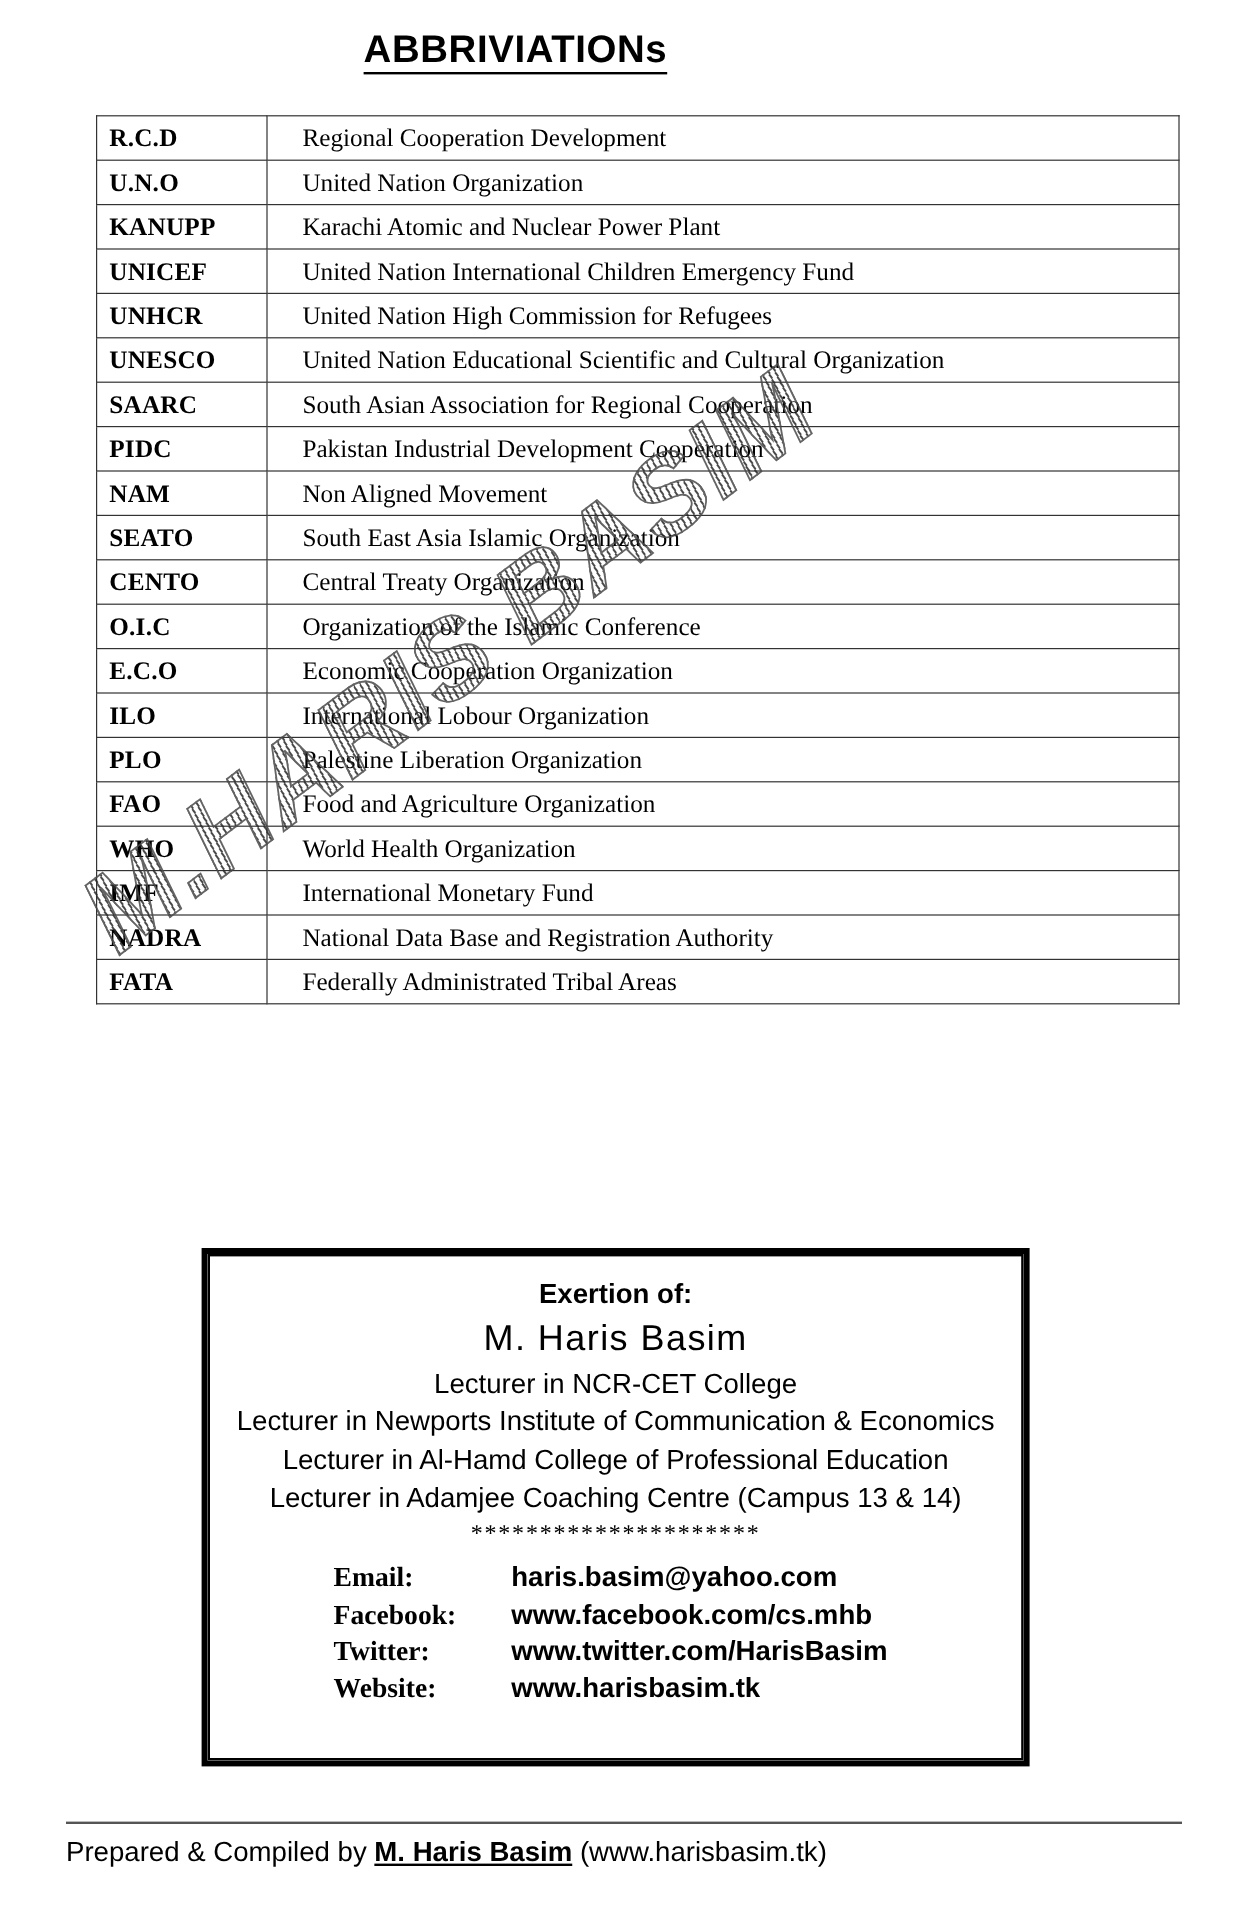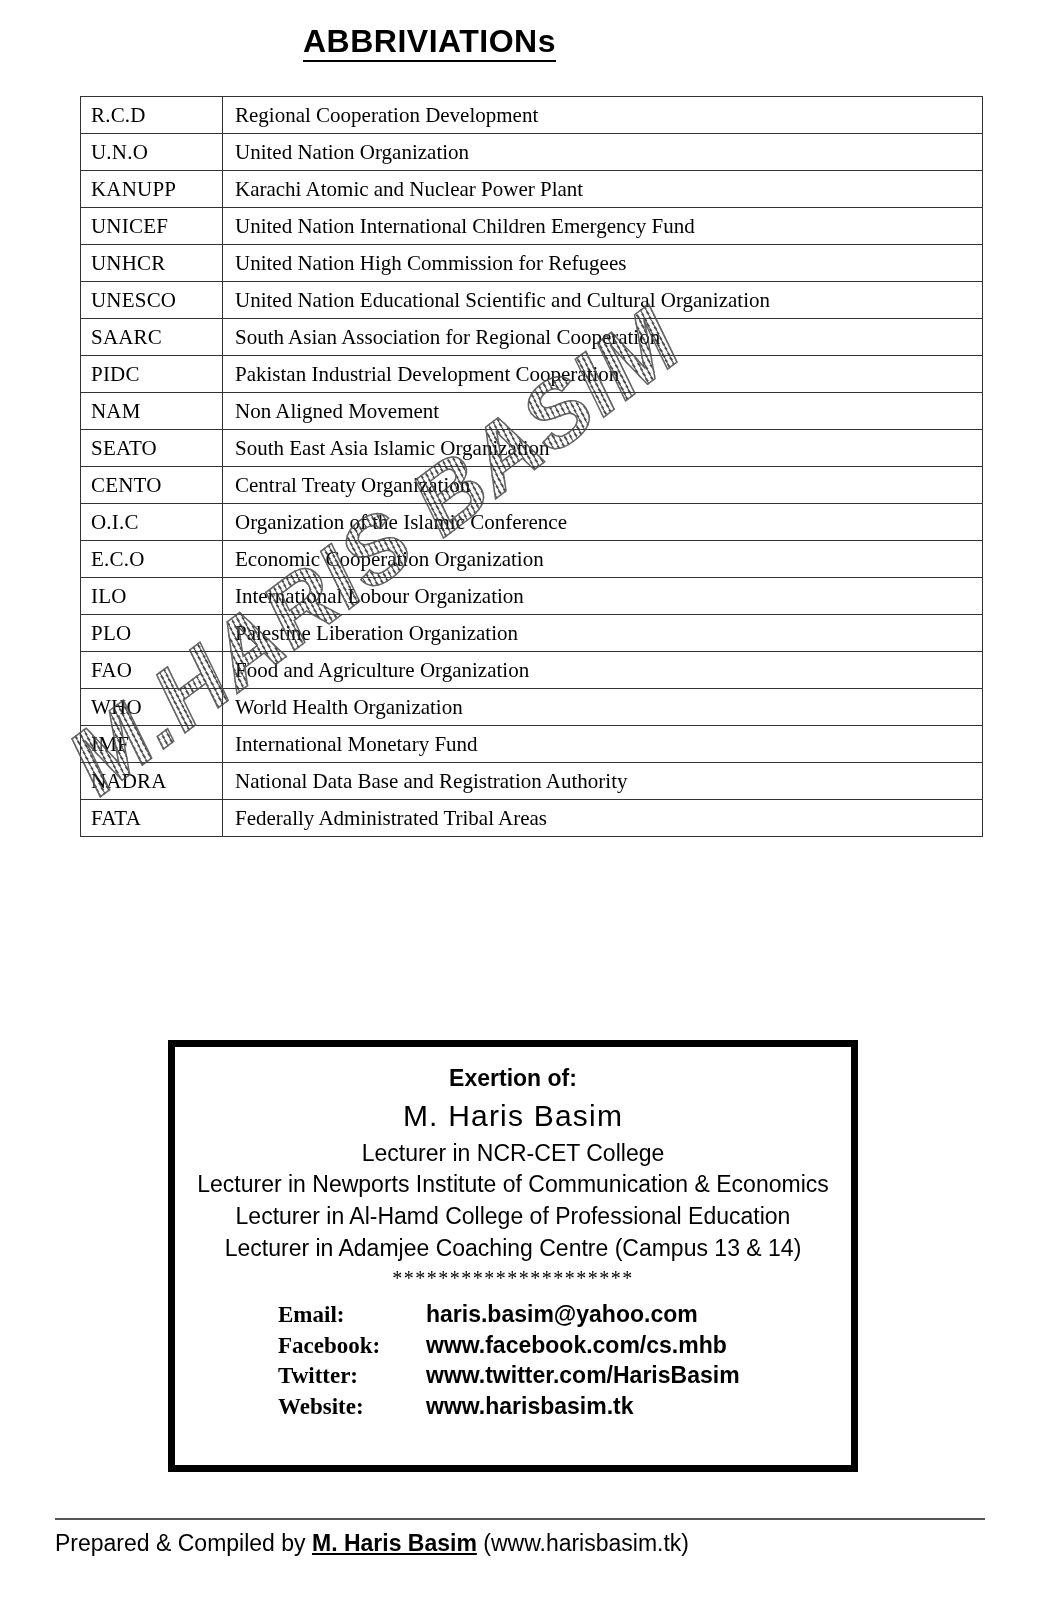--- a/index.html
+++ b/index.html
@@ -52,26 +52,26 @@
     border: 1px solid #333;
     padding: 0 0 0 10px;
     vertical-align: middle;
     font-size: 21px;
     line-height: 1.05;
     white-space: nowrap;
     background: transparent;
   }
   #abbr-table td.abbr-key {
     width: 142px;
-    font-weight: normal;
+    font-weight: bold;
     letter-spacing: 0.2px;
   }
   #abbr-table td.abbr-val {
     font-weight: normal;
-    padding-left: 12px;
+    padding-left: 29px;
   }
 
   
   #watermark {
     position: absolute;
     left: 60px;
     top: 470px;
     width: 900px;
     height: 560px;
     pointer-events: none;

